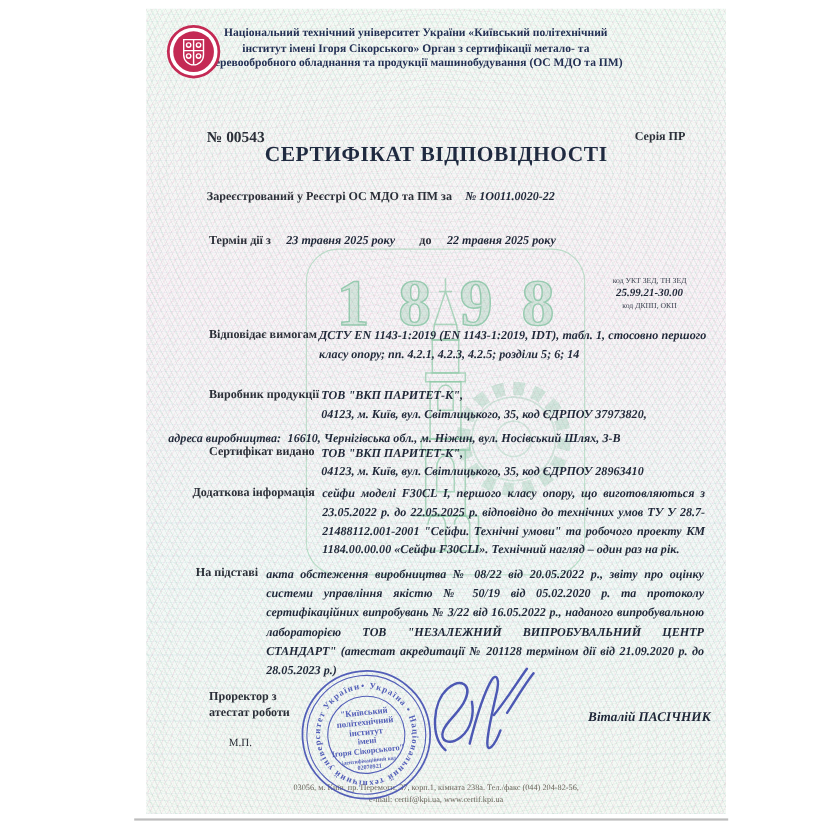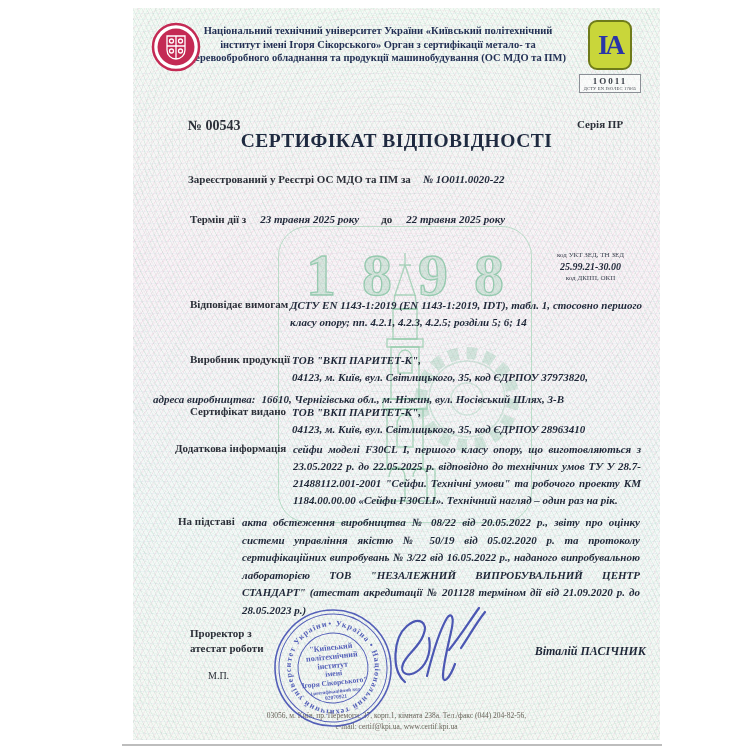--- a/index.html
+++ b/index.html
@@ -153,27 +153,20 @@
       <g fill="none" stroke="#ffffff" stroke-width="1.3">
         <path d="M16,14 h18 v14 a9,9 0 0 1 -9,9 a9,9 0 0 1 -9,-9 Z"></path>
         <path d="M25,14 V37 M16,24 H34"></path>
         <circle cx="20.5" cy="19" r="2"></circle>
         <circle cx="29.5" cy="19" r="2"></circle>
         <circle cx="20.5" cy="29" r="2"></circle>
         <circle cx="29.5" cy="29" r="2"></circle>
       </g>
     </svg>
 
-    <div class="z badge-wrap">
-      <div class="badge">ІА</div>
-      <div class="badge-box">
-        <div class="badge-num">1О011</div>
-        <div class="badge-std">ДСТУ EN ISO/IEC 17065</div>
-      </div>
-    </div>
 
     <div class="z cert-number">№ 00543</div>
     <div class="z series">Серія ПР</div>
     <div class="z title">СЕРТИФІКАТ ВІДПОВІДНОСТІ</div>
 
     <div class="z registered">
       <span class="lbl">Зареєстрований у Реєстрі ОС МДО та ПМ за</span><span class="val">№ 1О011.0020-22</span>
     </div>
 
     <div class="z validity">

